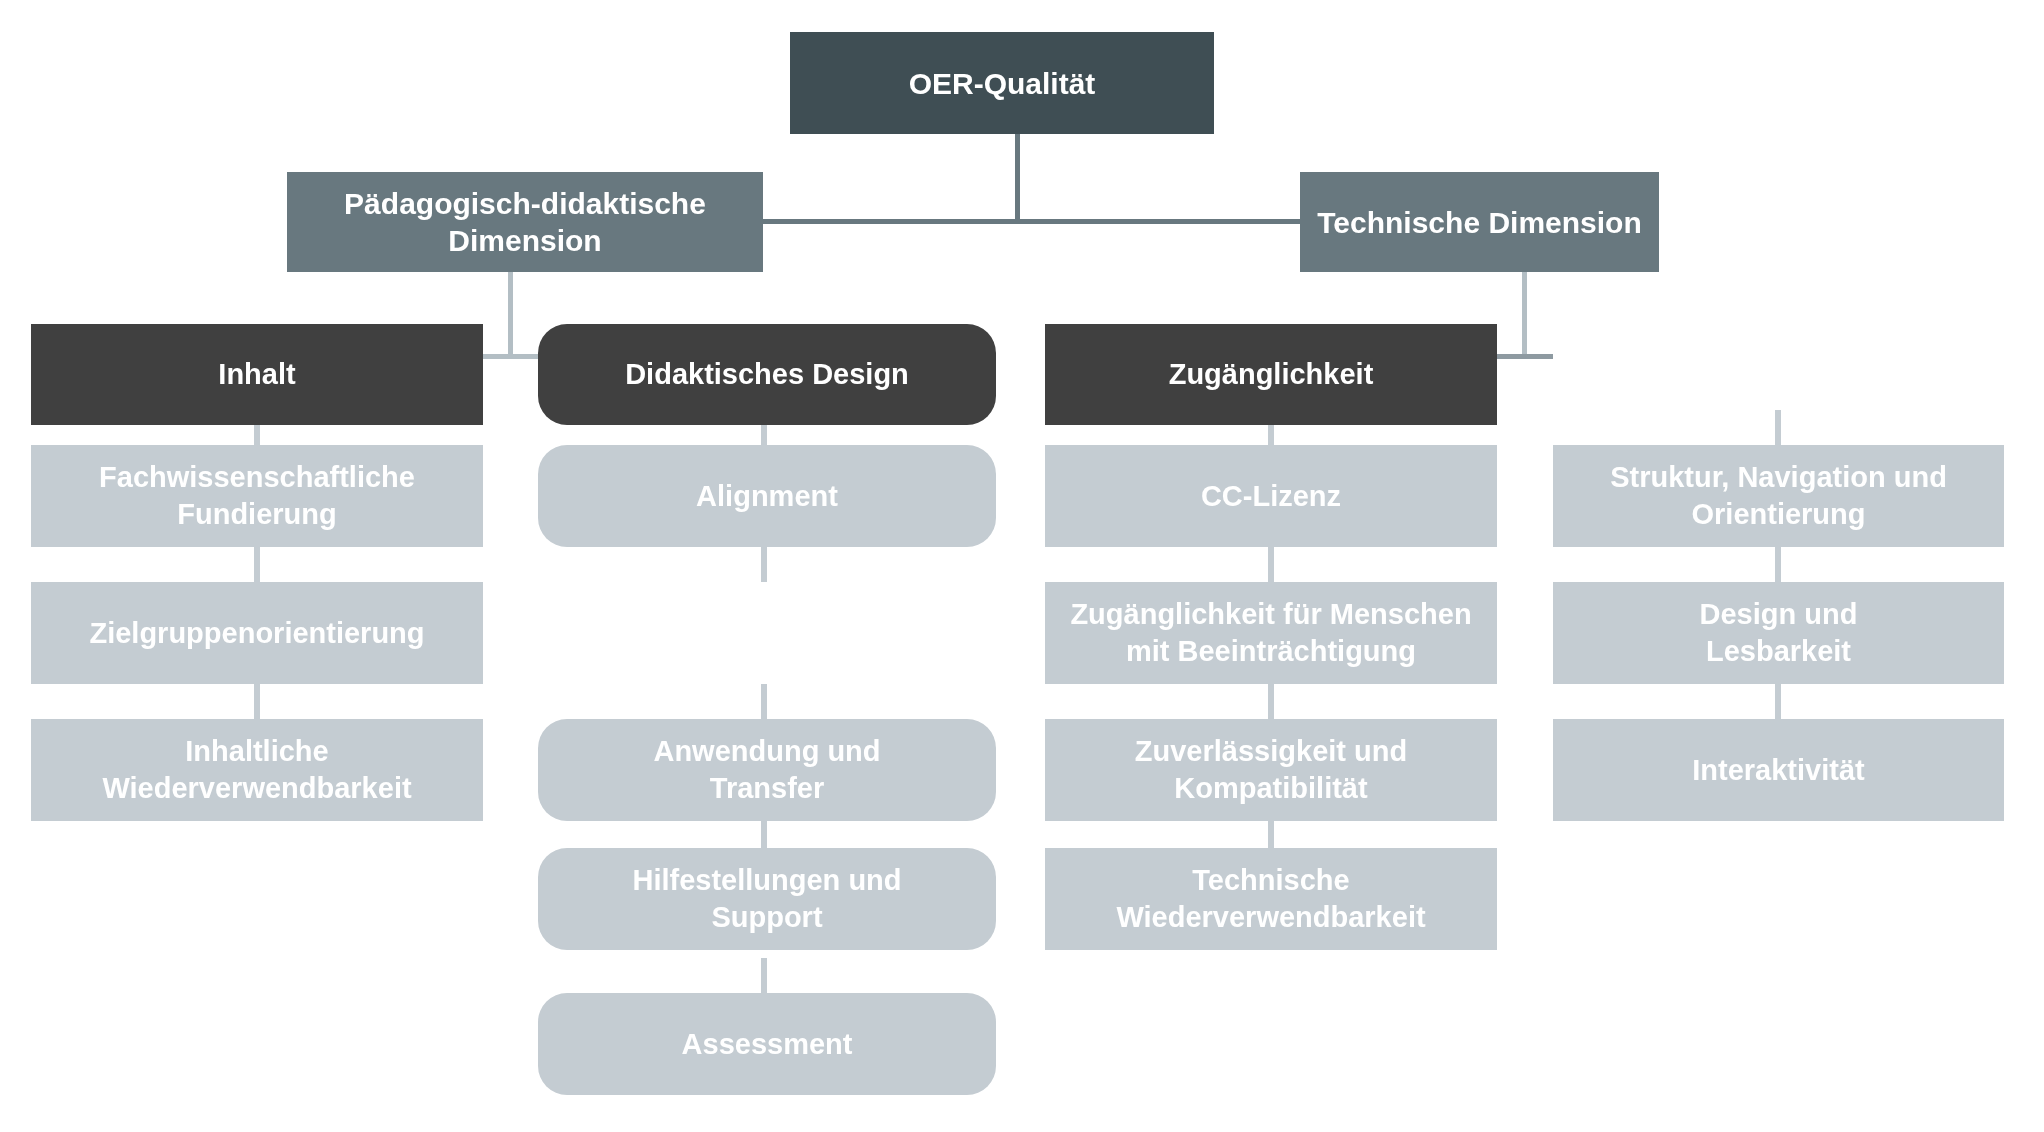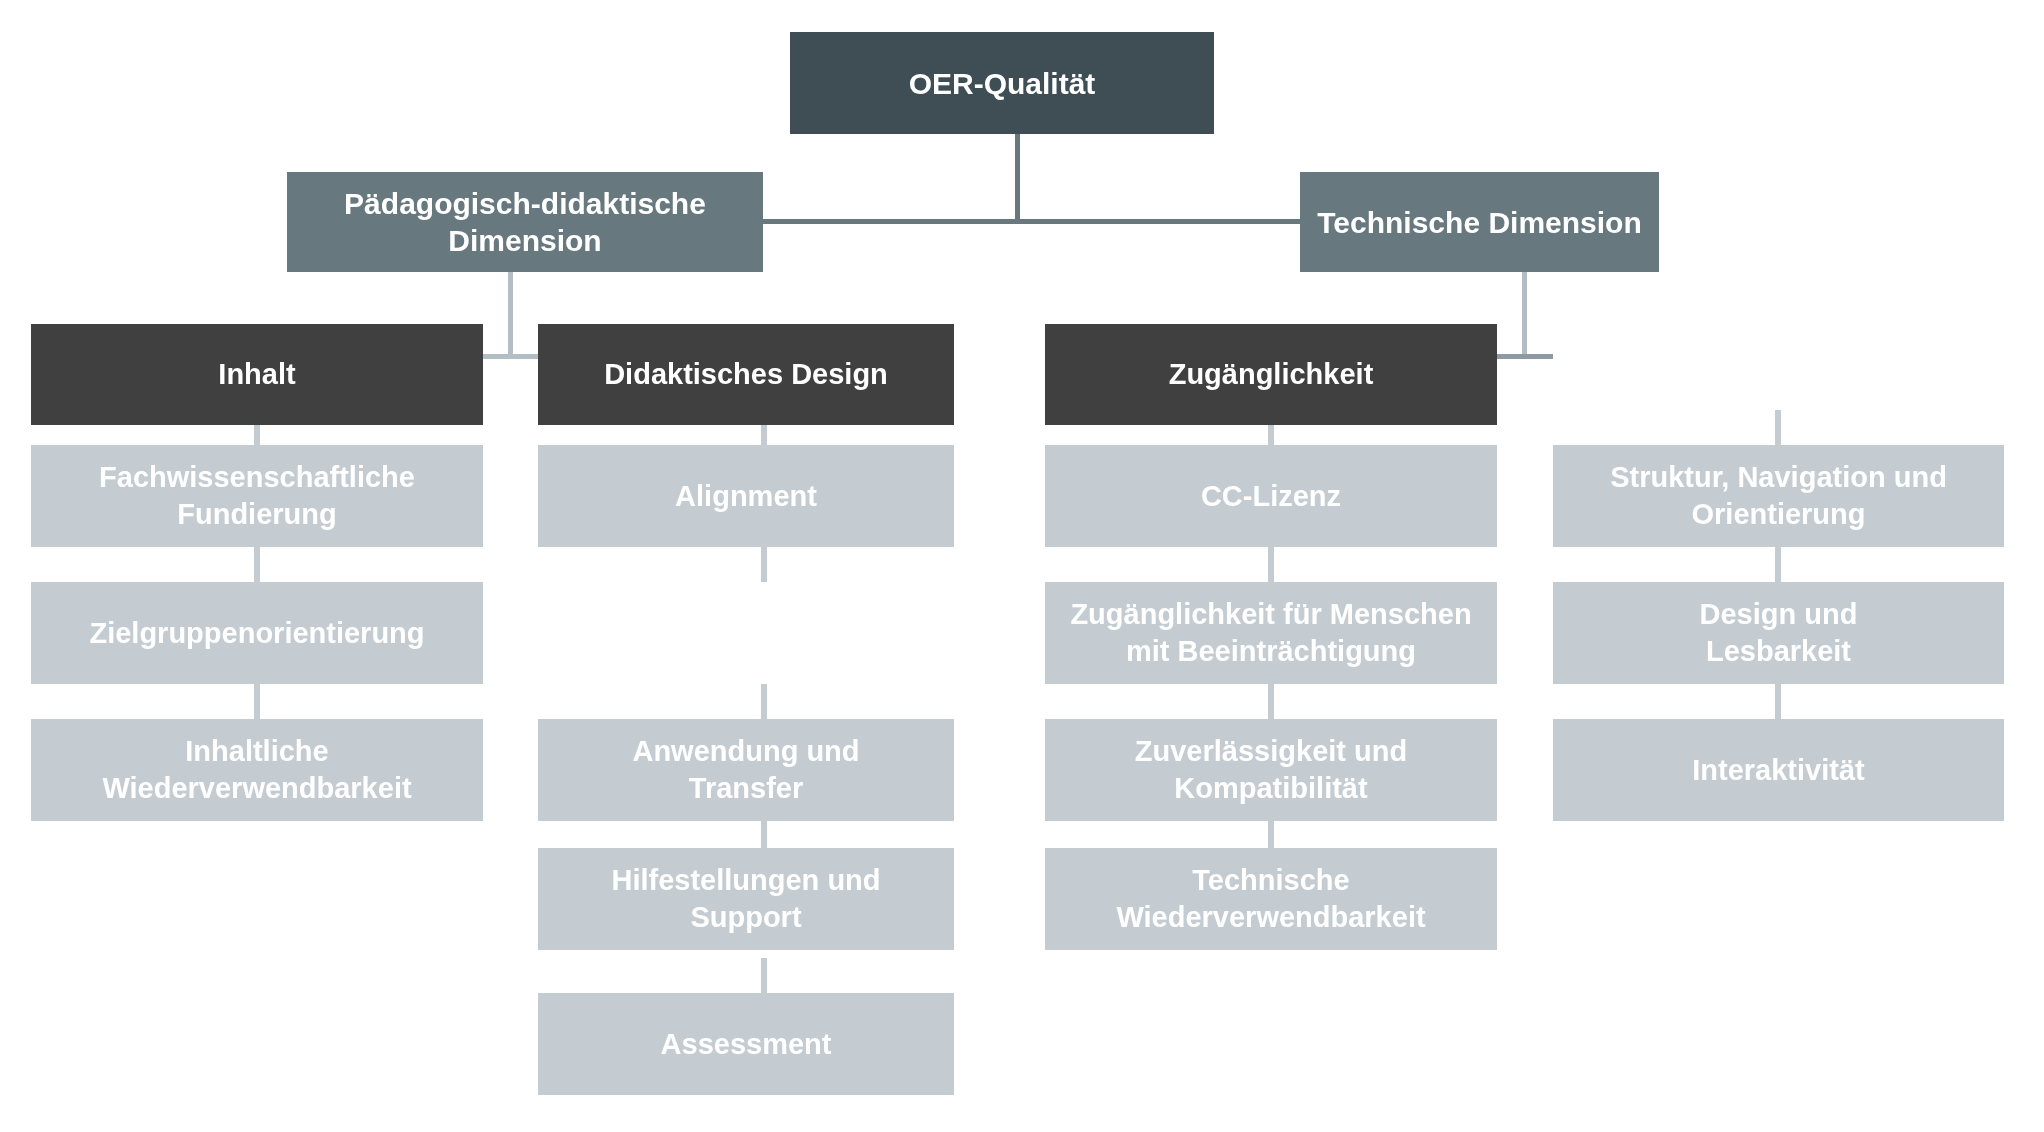--- a/index.html
+++ b/index.html
@@ -26,21 +26,21 @@
     padding: 0 10px;
   }
   .lbl { white-space: pre-line; }
   .root-node  { background: #3f4e54; left: 790px;  top: 32px;  width: 424px; height: 102px; font-size: 30px; }
   .dim-node   { background: #68787f; top: 172px; height: 100px; font-size: 30px; }
   .dim-left   { left: 287px;  width: 476px; }
   .dim-right  { left: 1300px; width: 359px; }
   .hdr        { background: #404040; top: 324px; height: 101px; }
   .item       { background: #c4ccd2; height: 102px; }
   .c1 { left: 31px;   width: 452px; }
-  .c2 { left: 538px;  width: 416px; }
+  .c2 { left: 538px;  width: 458px; border-radius: 29px; }
   .c3 { left: 1045px; width: 452px; }
   .c4 { left: 1553px; width: 451px; }
   .r1 { top: 445px; }
   .r2 { top: 582px; }
   .r3 { top: 719px; }
   .r4 { top: 848px; }
   .r5 { top: 993px; }
   .line { position: absolute; }
   .line-dark  { background: #68787f; }
   .line-mid   { background: #8e9aa1; }

